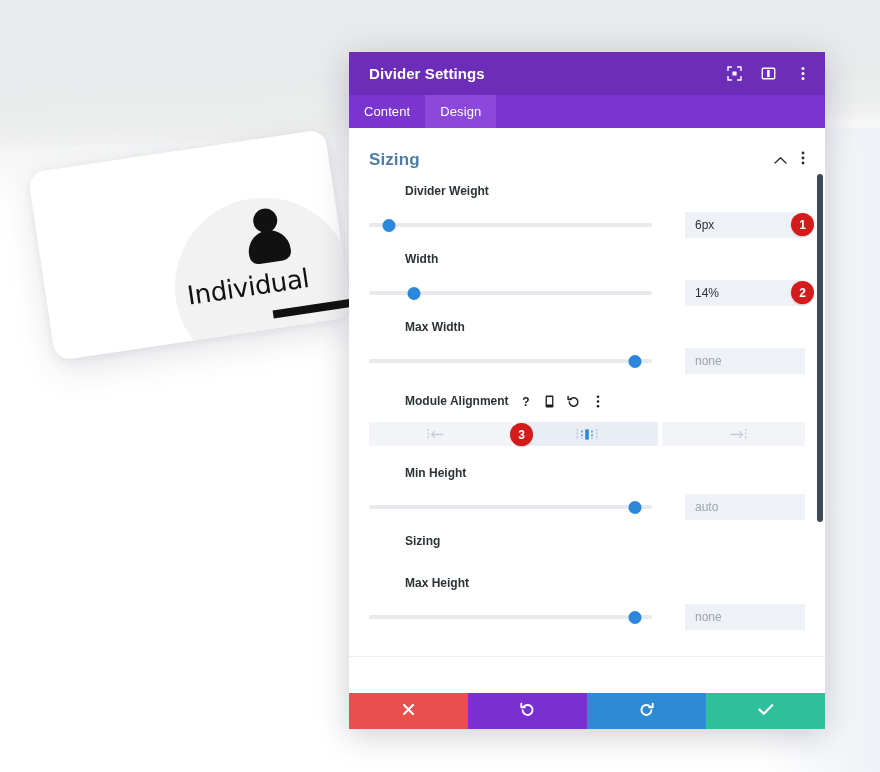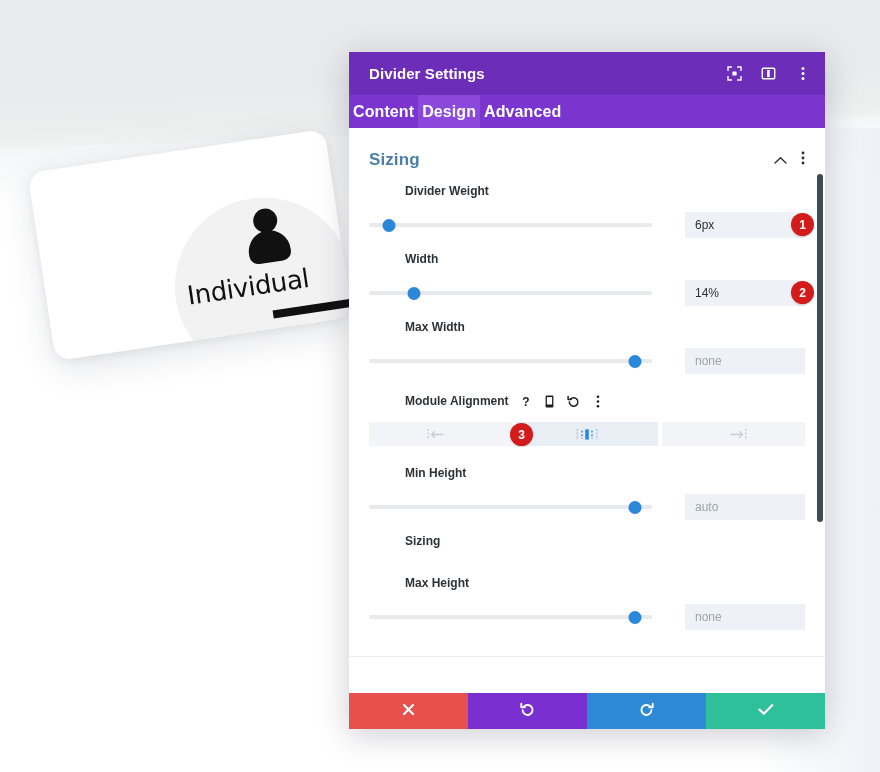--- a/index.html
+++ b/index.html
@@ -171,26 +171,26 @@
   .hdr-icon svg { display: block; }
 
   .tabs {
     height: 33px;
     background: #7b35cf;
     display: flex;
     align-items: stretch;
     flex: 0 0 auto;
   }
   .tab {
-    padding: 0 4px;
+    padding: 0 15px;
     display: flex;
     align-items: center;
     color: #ffffff;
-    font-size: 16px;
-    font-weight: bold;
+    font-size: 13px;
+    font-weight: normal;
     cursor: pointer;
     letter-spacing: 0.1px;
   }
   .tab.active { background: #8b48db; text-align: center; }
 
   .modal-body {
     flex: 1 1 auto;
     position: relative;
     background: #ffffff;
     overflow: hidden;
@@ -412,21 +412,20 @@
             <circle cx="2" cy="7.5" r="1.5" fill="#ffffff"></circle>
             <circle cx="2" cy="12.6" r="1.5" fill="#ffffff"></circle>
           </svg>
         </div>
       </div>
     </div>
 
     <div class="tabs">
       <div class="tab">Content</div>
       <div class="tab active">Design</div>
-      <div class="tab">Advanced</div>
     </div>
 
     <div class="modal-body">
       <div class="scroll-area">
         <div class="panel">
 
           <div class="section-head">
             <div class="section-title">Sizing</div>
             <div class="section-head-icons">
               <span>

